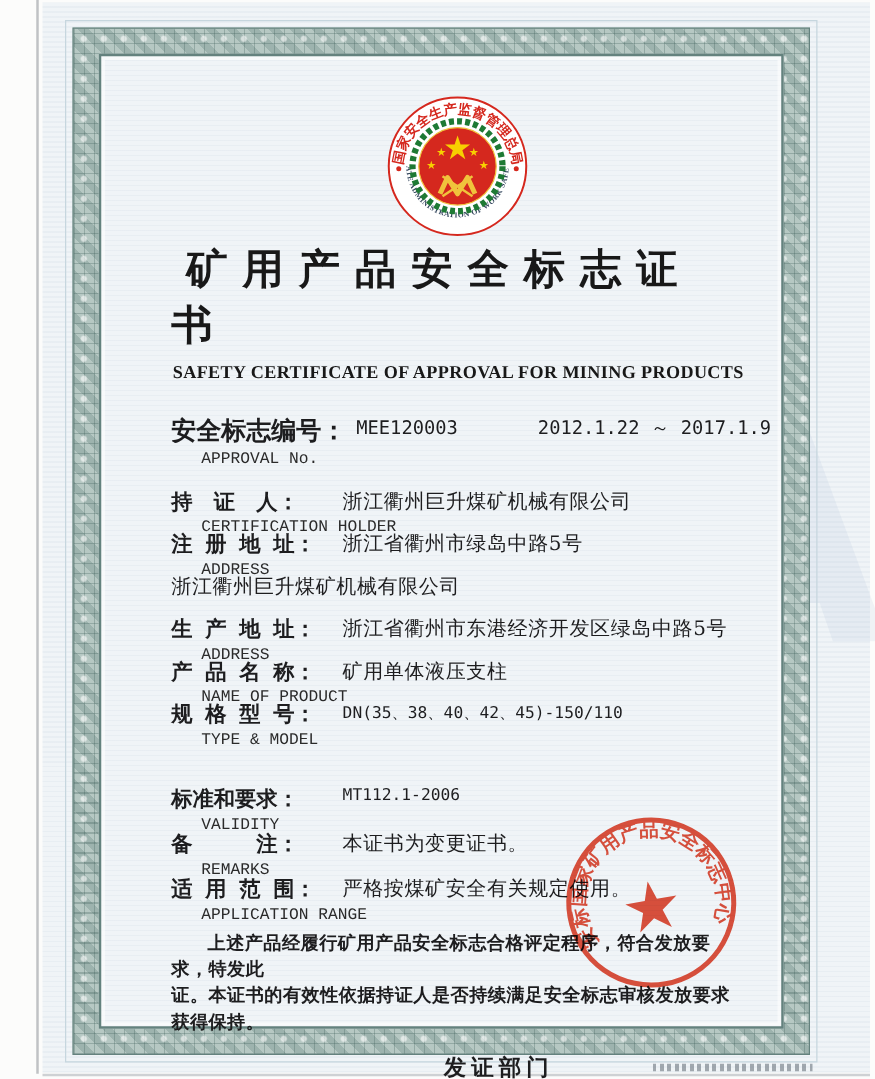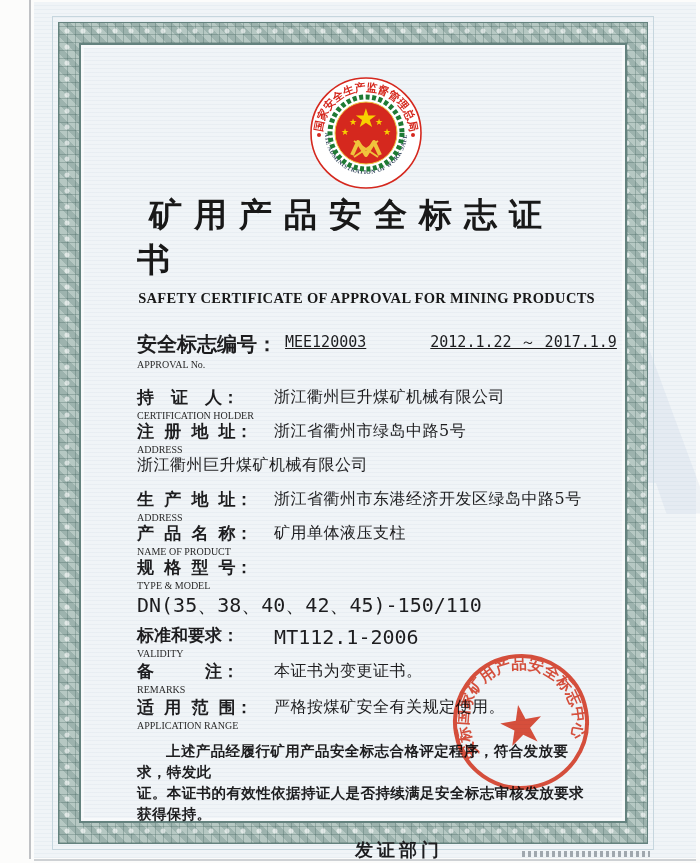--- a/index.html
+++ b/index.html
@@ -67,37 +67,37 @@
     text-align:right;font-size:14.5px;font-weight:bold;letter-spacing:.3px;
     margin-top:7px;color:#181818;font-family:"Liberation Serif","DejaVu Serif",serif;
   }
 
   
   .hdr-row{display:flex;margin-top:24px;align-items:flex-start;}
   .hgroup{display:flex;align-items:flex-start;}
   .hlabel{display:inline-block;position:relative;}
   .zh-label{font-size:20px;font-weight:bold;white-space:nowrap;}
   .en-sub{
-    display:block;font-family:Liberation Serif, serif;
-    font-size:10px;letter-spacing:0;color:#2a2a2a;margin-top:1px;white-space:nowrap;
-  }
-  .hval{font-family:"DejaVu Sans Mono","Liberation Mono",monospace;font-size:15px;margin-left:8px;margin-top:2px;white-space:nowrap;text-decoration:underline;}
+    display:block;font-family:Liberation Mono, monospace;
+    font-size:13px;letter-spacing:0;color:#2a2a2a;margin-top:1px;white-space:nowrap;margin-left:24px;
+  }
+  .hval{font-family:"DejaVu Sans Mono","Liberation Mono",monospace;font-size:15px;margin-left:8px;margin-top:2px;white-space:nowrap;}
 
   
   .fields{margin-top:16px;}
   .fields2{margin-top:34px;}
   .row{position:relative;height:34px;}
   .fields2 .row{height:36px;}
   .row .lab{display:inline-block;width:132px;vertical-align:top;}
   .row .zh-label{font-size:17px;font-family:Liberation Mono, monospace;}
   .row .val{
     font-size:16px;vertical-align:top;display:inline-block;margin-top:1px;
     white-space:nowrap;letter-spacing:.5px;
   }
-  .val.mono{font-family:"DejaVu Sans Mono","Liberation Mono",monospace;font-size:20px;letter-spacing:0;}
+  .val.mono{font-family:"DejaVu Sans Mono","Liberation Mono",monospace;font-size:13px;letter-spacing:0;}
 
   
   .statement{margin-top:8px;font-size:14.5px;font-weight:600;line-height:21px;letter-spacing:.4px;}
   .statement .l1{text-indent:2em;}
 
   
   .issuer{margin-top:14px;margin-left:202px;width:120px;text-align:center;}
   .issuer .zh{font-size:18px;font-weight:bold;letter-spacing:4px;}
   .issuer .en{font-family:"Liberation Serif",serif;font-size:11px;letter-spacing:1px;margin-top:2px;}
 

